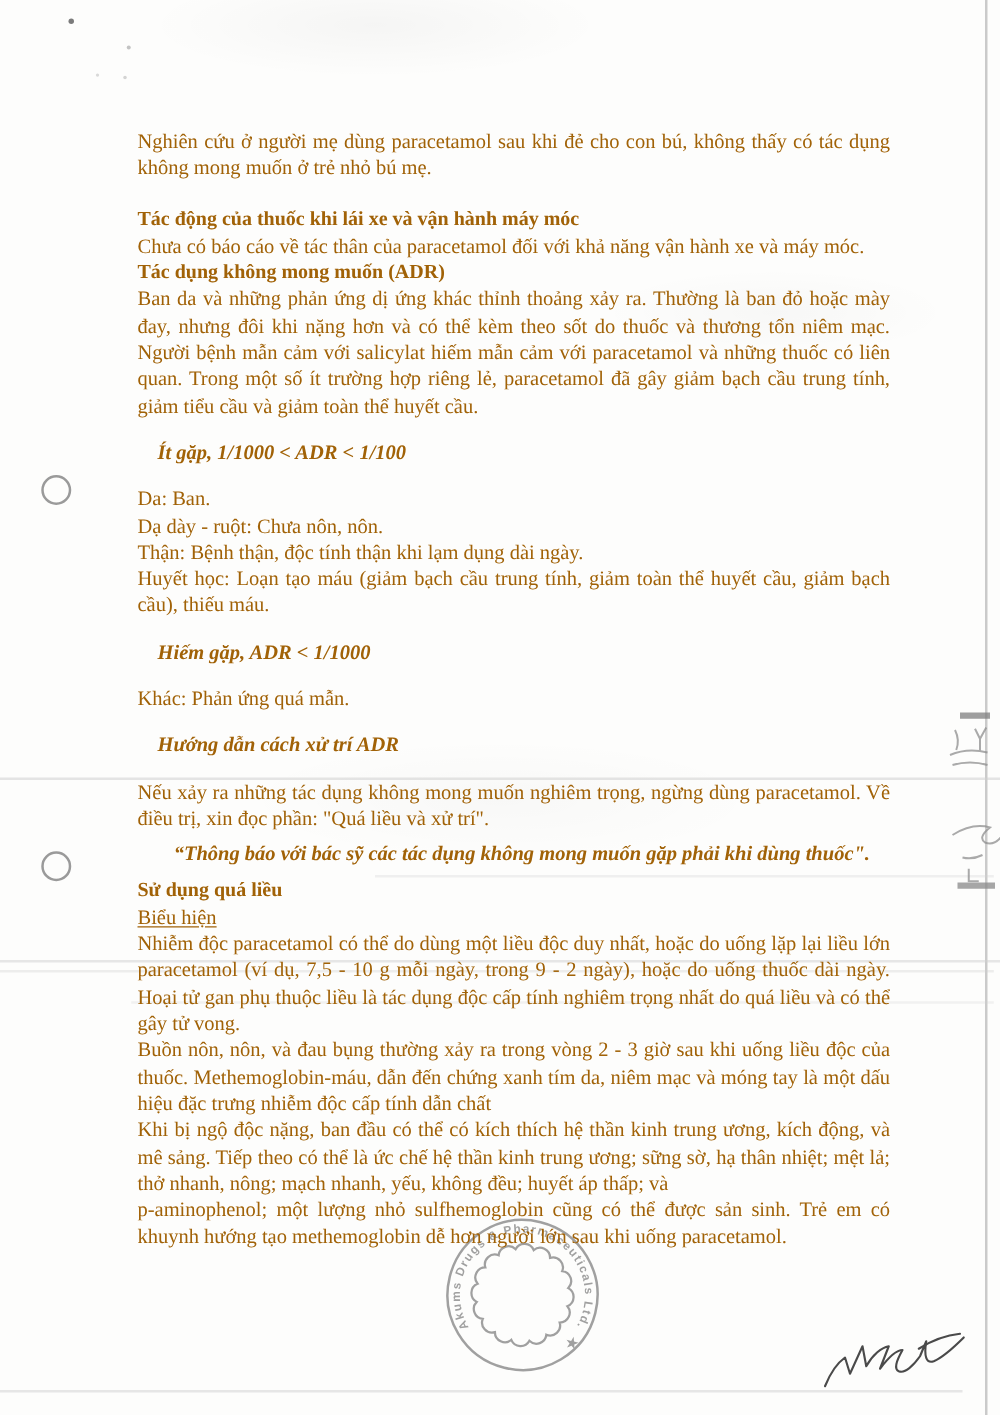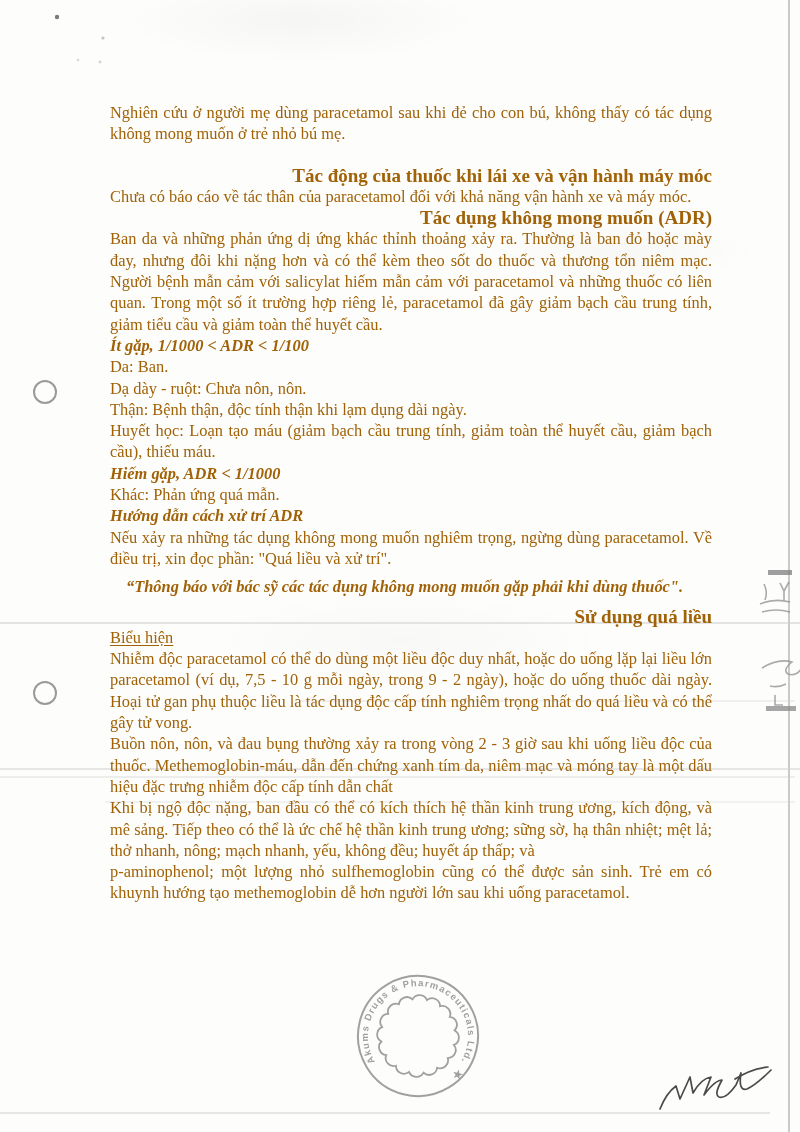--- a/index.html
+++ b/index.html
@@ -15,26 +15,26 @@
       radial-gradient(260px 60px at 300px 20px, rgba(0,0,0,0.03), transparent 70%),
       radial-gradient(200px 50px at 620px 250px, rgba(0,0,0,0.025), transparent 70%),
       radial-gradient(300px 70px at 400px 640px, rgba(0,0,0,0.02), transparent 70%);
   }
   .overlay{position:absolute;left:0;top:0;pointer-events:none;z-index:1;}
   .doc{
     position:absolute;left:110px;top:102px;width:602px;z-index:2;
     color:#a16207;font-size:16.4px;line-height:21.3px;
   }
   .para{margin:0;text-align:justify;}
-  .h{margin:0;font-weight:700;font-size:19px;text-align:right;}
-  .ib{margin:0;font-weight:700;font-style:italic;}
+  .h{margin:0;font-weight:700;font-size:16px;}
+  .ib{margin:16px;font-weight:700;font-style:italic;}
   .u{margin:0;text-decoration:underline;text-underline-offset:2px;}
   .quote{
     margin:7px 0 8px;padding:0 16px;
-    text-align:left;font-weight:700;font-style:italic;
+    text-align:right;font-weight:700;font-style:italic;
   }
   .mt20{margin-top:20px;}
   .mt14{}
   
   .edge-v{position:absolute;left:788px;top:0;width:2px;height:1132px;background:#bdbdbd;opacity:.8;z-index:0;}
   
   .scanline{position:absolute;height:2px;background:#cfcfcf;z-index:0;}
 </style>
 </head>
 <body>

